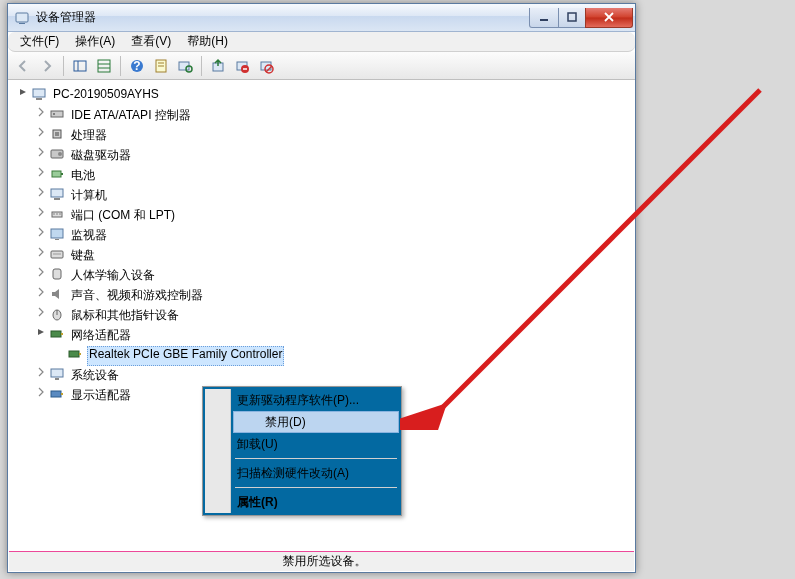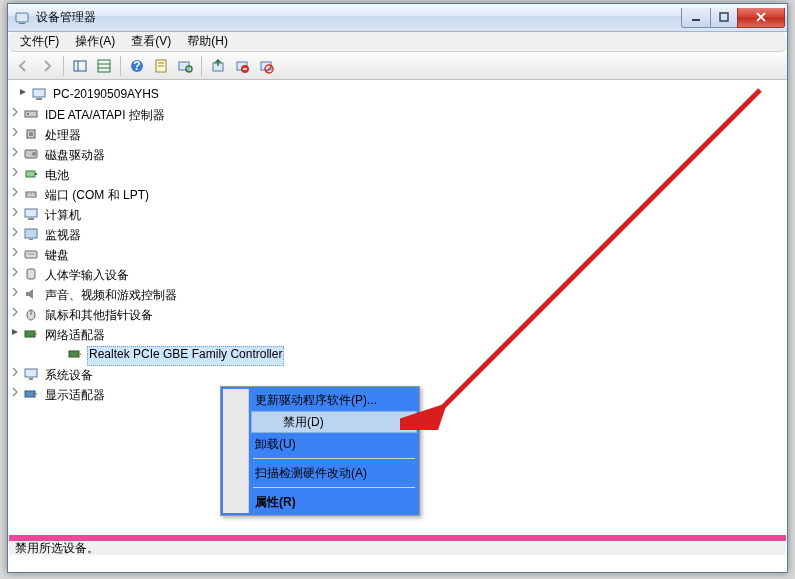--- a/index.html
+++ b/index.html
@@ -1,18 +1,18 @@
 <!DOCTYPE html>
 <html><head>
 <meta charset="utf-8">
 <style>
 * { box-sizing: border-box; margin: 0; padding: 0; font-family: "Microsoft YaHei", "SimSun", Arial, sans-serif; font-size: 12px; }
 body { background: #d9d9d9; width: 795px; height: 579px; overflow: hidden; position: relative; }
 
-.window { position: absolute; left: 7px; top: 3px; width: 781px; height: 570px; background: #fff; border: 1px solid #5a7aa0; box-shadow: 0 0 8px rgba(0,0,0,.4); }
+.window { position: absolute; left: 7px; top: 3px; width: 629px; height: 570px; background: #fff; border: 1px solid #5a7aa0; box-shadow: 0 0 8px rgba(0,0,0,.4); }
 
 .titlebar { height: 28px; background: linear-gradient(to bottom, #f6f9fd 0%, #dde7f5 45%, #c9d9ef 46%, #dbe6f4 100%); display: flex; align-items: center; padding-left: 6px; border-bottom: 1px solid #a0b4d0; }
 .titlebar .icon { width: 16px; height: 16px; margin-right: 6px; }
 .titlebar .title { flex: 1; color: #000; }
 .titlebar .winbtns { display: flex; height: 20px; margin-right: 2px; }
 .titlebar .winbtn { width: 28px; height: 20px; border: 1px solid #7a8fb0; border-top: none; background: linear-gradient(to bottom, #e8eef8, #c8d6ea); margin-left: -1px; display: flex; align-items: center; justify-content: center; cursor: default; }
 .titlebar .winbtn.min { border-bottom-left-radius: 3px; width: 30px;}
 .titlebar .winbtn.close { background: linear-gradient(to bottom, #e57b73, #d1422e 48%, #c12c1a 52%, #e36a5a); border-color: #9a3828; width: 48px; border-bottom-right-radius: 3px; }
 .titlebar .winbtn svg { display: block; }
 
@@ -24,31 +24,31 @@
 .toolbar .tsep { width: 1px; height: 20px; background: #c0c0c0; margin: 0 3px; }
 .toolbar .tbtn.disabled { opacity: .45; }
 
 .tree { position: absolute; top: 78px; left: 1px; right: 1px; bottom: 22px; background: #fff; overflow: auto; padding: 4px 0; }
 .node { display: flex; height: 20px; white-space: nowrap; cursor: default; }
 .node .arrow { width: 12px; height: 12px; margin-right: 2px; display: inline-flex; align-items: center; justify-content: center; }
 .node .nicon { width: 16px; height: 16px; margin-right: 4px; display: inline-flex; align-items: center; justify-content: center; }
 .node .label { padding: 1px 2px; }
 .node.selected .label { background: #cde6ff; border: 1px dotted #6a9edb; padding: 0 1px; }
 .indent0 { padding-left: 8px; }
-.indent1 { }
+.indent1 { padding-left: 26px; }
 .indent2 { padding-left: 44px; }
 
-.contextmenu { position: absolute; left: 212px; top: 382px; width: 200px; background: #3b82f6; border: 1px solid #979797; box-shadow: 2px 2px 4px rgba(0,0,0,.3); padding: 2px; }
+.contextmenu { position: absolute; left: 194px; top: 382px; width: 200px; background: #0369a1; border: 1px solid #979797; box-shadow: 2px 2px 4px rgba(0,0,0,.3); padding: 2px; }
 .contextmenu .gutter { position: absolute; left: 2px; top: 2px; bottom: 2px; width: 26px; background: #e8e8e8; border-right: 1px solid #d0d0d0; }
 .contextmenu .cmitem { position: relative; height: 22px; display: flex; align-items: center; padding-left: 32px; cursor: default; }
 .contextmenu .cmitem.highlight { background: #bcd5f0; border: 1px solid #8ab4e0; padding-left: 31px; height: 22px; margin-left: 28px; }
 .contextmenu .cmsep { height: 1px; background: #d0d0d0; margin: 3px 2px 3px 30px; }
 .contextmenu .cmitem.bold { font-weight: bold; }
 
-.statusbar { position: absolute; left: 1px; right: 1px; bottom: 17px; height: 20px; background: #f0f0f0; border-top: 6px solid #ec4899; display: flex; align-items: center; padding-left: 6px; }
+.statusbar { position: absolute; left: 1px; right: 1px; bottom: 1px; height: 20px; background: #f0f0f0; border-top: 1px solid #ec4899; display: flex; align-items: center; padding-left: 6px; justify-content: center; }
 
 .arrow-annot { position: absolute; pointer-events: none; }
 </style>
 </head>
 <body>
 
 <div class="window">
 
   <div class="titlebar">
     <span class="icon">
@@ -225,41 +225,41 @@
         <span class="label">电池</span>
       </div>
     <div class="node indent1">
         <span class="arrow">
           <svg width="10" height="10">
             <path d="M3 1 L7 5 L3 9" fill="none" stroke="#888" stroke-width="1.2"></path>
           </svg>
         </span>
         <span class="nicon">
           <svg width="16" height="16">
+            <rect x="2" y="3" width="12" height="8" fill="#dce8f5" stroke="#5a7aa0"></rect>
+            <rect x="5" y="12" width="6" height="2" fill="#888"></rect>
+          </svg>
+        </span>
+        <span class="label">计算机</span>
+      </div>
+    <div class="node indent1">
+        <span class="arrow">
+          <svg width="10" height="10">
+            <path d="M3 1 L7 5 L3 9" fill="none" stroke="#888" stroke-width="1.2"></path>
+          </svg>
+        </span>
+        <span class="nicon">
+          <svg width="16" height="16">
             <rect x="3" y="6" width="10" height="5" fill="#ddd" stroke="#666"></rect>
             <circle cx="5" cy="8" r=".7" fill="#666"></circle>
             <circle cx="8" cy="8" r=".7" fill="#666"></circle>
             <circle cx="11" cy="8" r=".7" fill="#666"></circle>
           </svg>
         </span>
         <span class="label">端口 (COM 和 LPT)</span>
-      </div>
-    <div class="node indent1">
-        <span class="arrow">
-          <svg width="10" height="10">
-            <path d="M3 1 L7 5 L3 9" fill="none" stroke="#888" stroke-width="1.2"></path>
-          </svg>
-        </span>
-        <span class="nicon">
-          <svg width="16" height="16">
-            <rect x="2" y="3" width="12" height="8" fill="#dce8f5" stroke="#5a7aa0"></rect>
-            <rect x="5" y="12" width="6" height="2" fill="#888"></rect>
-          </svg>
-        </span>
-        <span class="label">计算机</span>
       </div>
     <div class="node indent1">
         <span class="arrow">
           <svg width="10" height="10">
             <path d="M3 1 L7 5 L3 9" fill="none" stroke="#888" stroke-width="1.2"></path>
           </svg>
         </span>
         <span class="nicon">
           <svg width="16" height="16">
             <rect x="2" y="3" width="12" height="9" fill="#c0d8ef" stroke="#5a7aa0"></rect>

